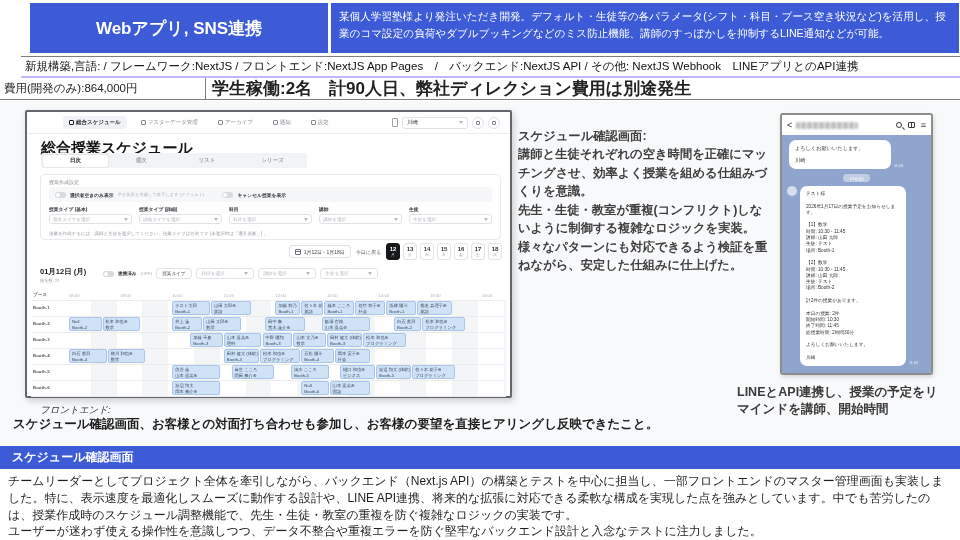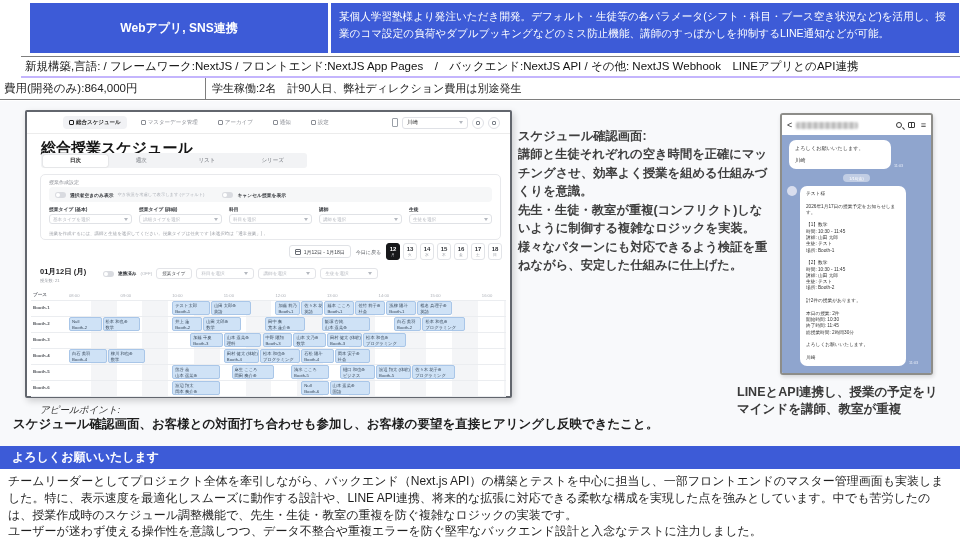--- a/index.html
+++ b/index.html
@@ -6,30 +6,30 @@
   *{box-sizing:border-box; margin:0; padding:0;}
   body{
     width:960px;height:540px;position:relative;overflow:hidden;
     background:#ffffff;
     font-family:"Liberation Sans","DejaVu Sans",sans-serif;
     color:#222;
   }
   
   .hdr-left{position:absolute;left:30px;top:3px;width:298px;height:50px;background:var(--accent);
     color:#fff;display:flex;flex-direction:column;align-items:center;justify-content:center;gap:2px;}
-  .hdr-tagline{font-size:12px;font-weight:bold;}
+  .hdr-tagline{font-size:17px;font-weight:bold;}
   .hdr-title{font-size:17px;font-weight:bold;letter-spacing:1px;}
   .hdr-right{position:absolute;left:331px;top:3px;right:1px;height:50px;background:var(--accent);
     color:#fff;font-size:10.6px;line-height:1.6;padding:5px 8px;}
   
   .spec1{position:absolute;left:0;top:56px;width:960px;height:22px;border-top:1px solid #7e7e7e;
     border-bottom:2px solid #c4b5fd;display:flex;align-items:center;padding-left:4px;font-size:11.5px;color:#111;margin-left:21px;}
   .spec2{position:absolute;left:0;top:78px;width:960px;height:22px;border-bottom:1px solid #7e7e7e;display:flex;justify-content:center;}
   .spec2-c1{width:205px;display:flex;align-items:center;padding-left:4px;font-size:11.5px;}
-  .spec2-c2{flex:1;border-left:1px solid #7e7e7e;display:flex;align-items:center;padding-left:6px;font-size:11px;}
+  .spec2-c2{flex:1;border-left:1px solid #7e7e7e;display:flex;align-items:center;padding-left:6px;font-size:17px;font-weight:bold;}
   .main-band{position:absolute;left:0;top:101px;width:960px;height:345px;background:#f8f9fb;}
   
   .app-card{position:absolute;left:25px;top:110px;width:487px;height:288px;background:#fff;
     border:2px solid #62666d;border-radius:2px;box-shadow:2px 3px 7px rgba(0,0,0,.18);}
   .app-nav{position:absolute;left:0;top:0;right:0;height:22px;border-bottom:1px solid #ececec;
     display:flex;align-items:center;padding:0 10px;}
   .nav-items{display:flex;gap:8px;margin-left:26px;align-items:center;}
   .nav-item{font-size:5.5px;color:#8a8d94;display:flex;align-items:center;gap:2px;padding:3px 6px;border-radius:4px;white-space:nowrap;}
   .nav-item.active{background:#f1f2f5;color:#1e1e1e;font-weight:bold;}
   .nav-ico{width:5px;height:5px;border:1px solid currentColor;border-radius:1px;flex:none;}
@@ -526,19 +526,19 @@
 終了時間: 11:45
 総授業時間: 2時間30分
 
 よろしくお願いいたします。
 
 川崎</div>
       <span class="msg-time">11:03</span>
     </div>
   </div>
 </div>
-<div class="phone-caption">LINEとAPI連携し、授業の予定をリマインドを講師、教室が重複</div>
-
-<div class="appeal-label">アピールポイント:</div>
+<div class="phone-caption">LINEとAPI連携し、授業の予定をリマインドを講師、開始時間</div>
+
+<div class="appeal-label">フロントエンド:</div>
 <div class="appeal-text">スケジュール確認画面、お客様との対面打ち合わせも参加し、お客様の要望を直接ヒアリングし反映できたこと。</div>
-<div class="comment-bar">よろしくお願いいたします</div>
+<div class="comment-bar">スケジュール確認画面</div>
 <div class="comment-body">チームリーダーとしてプロジェクト全体を牽引しながら、バックエンド（Next.js API）の構築とテストを中心に担当し、一部フロントエンドのマスター管理画面も実装しました。特に、表示速度を最適化しスムーズに動作する設計や、LINE API連携、将来的な拡張に対応できる柔軟な構成を実現した点を強みとしています。中でも苦労したのは、授業作成時のスケジュール調整機能で、先生・生徒・教室の重複を防ぐ複雑なロジックの実装です。
 ユーザーが迷わず使える操作性を意識しつつ、データ不整合や重複エラーを防ぐ堅牢なバックエンド設計と入念なテストに注力しました。</div>
 
 </body></html>

